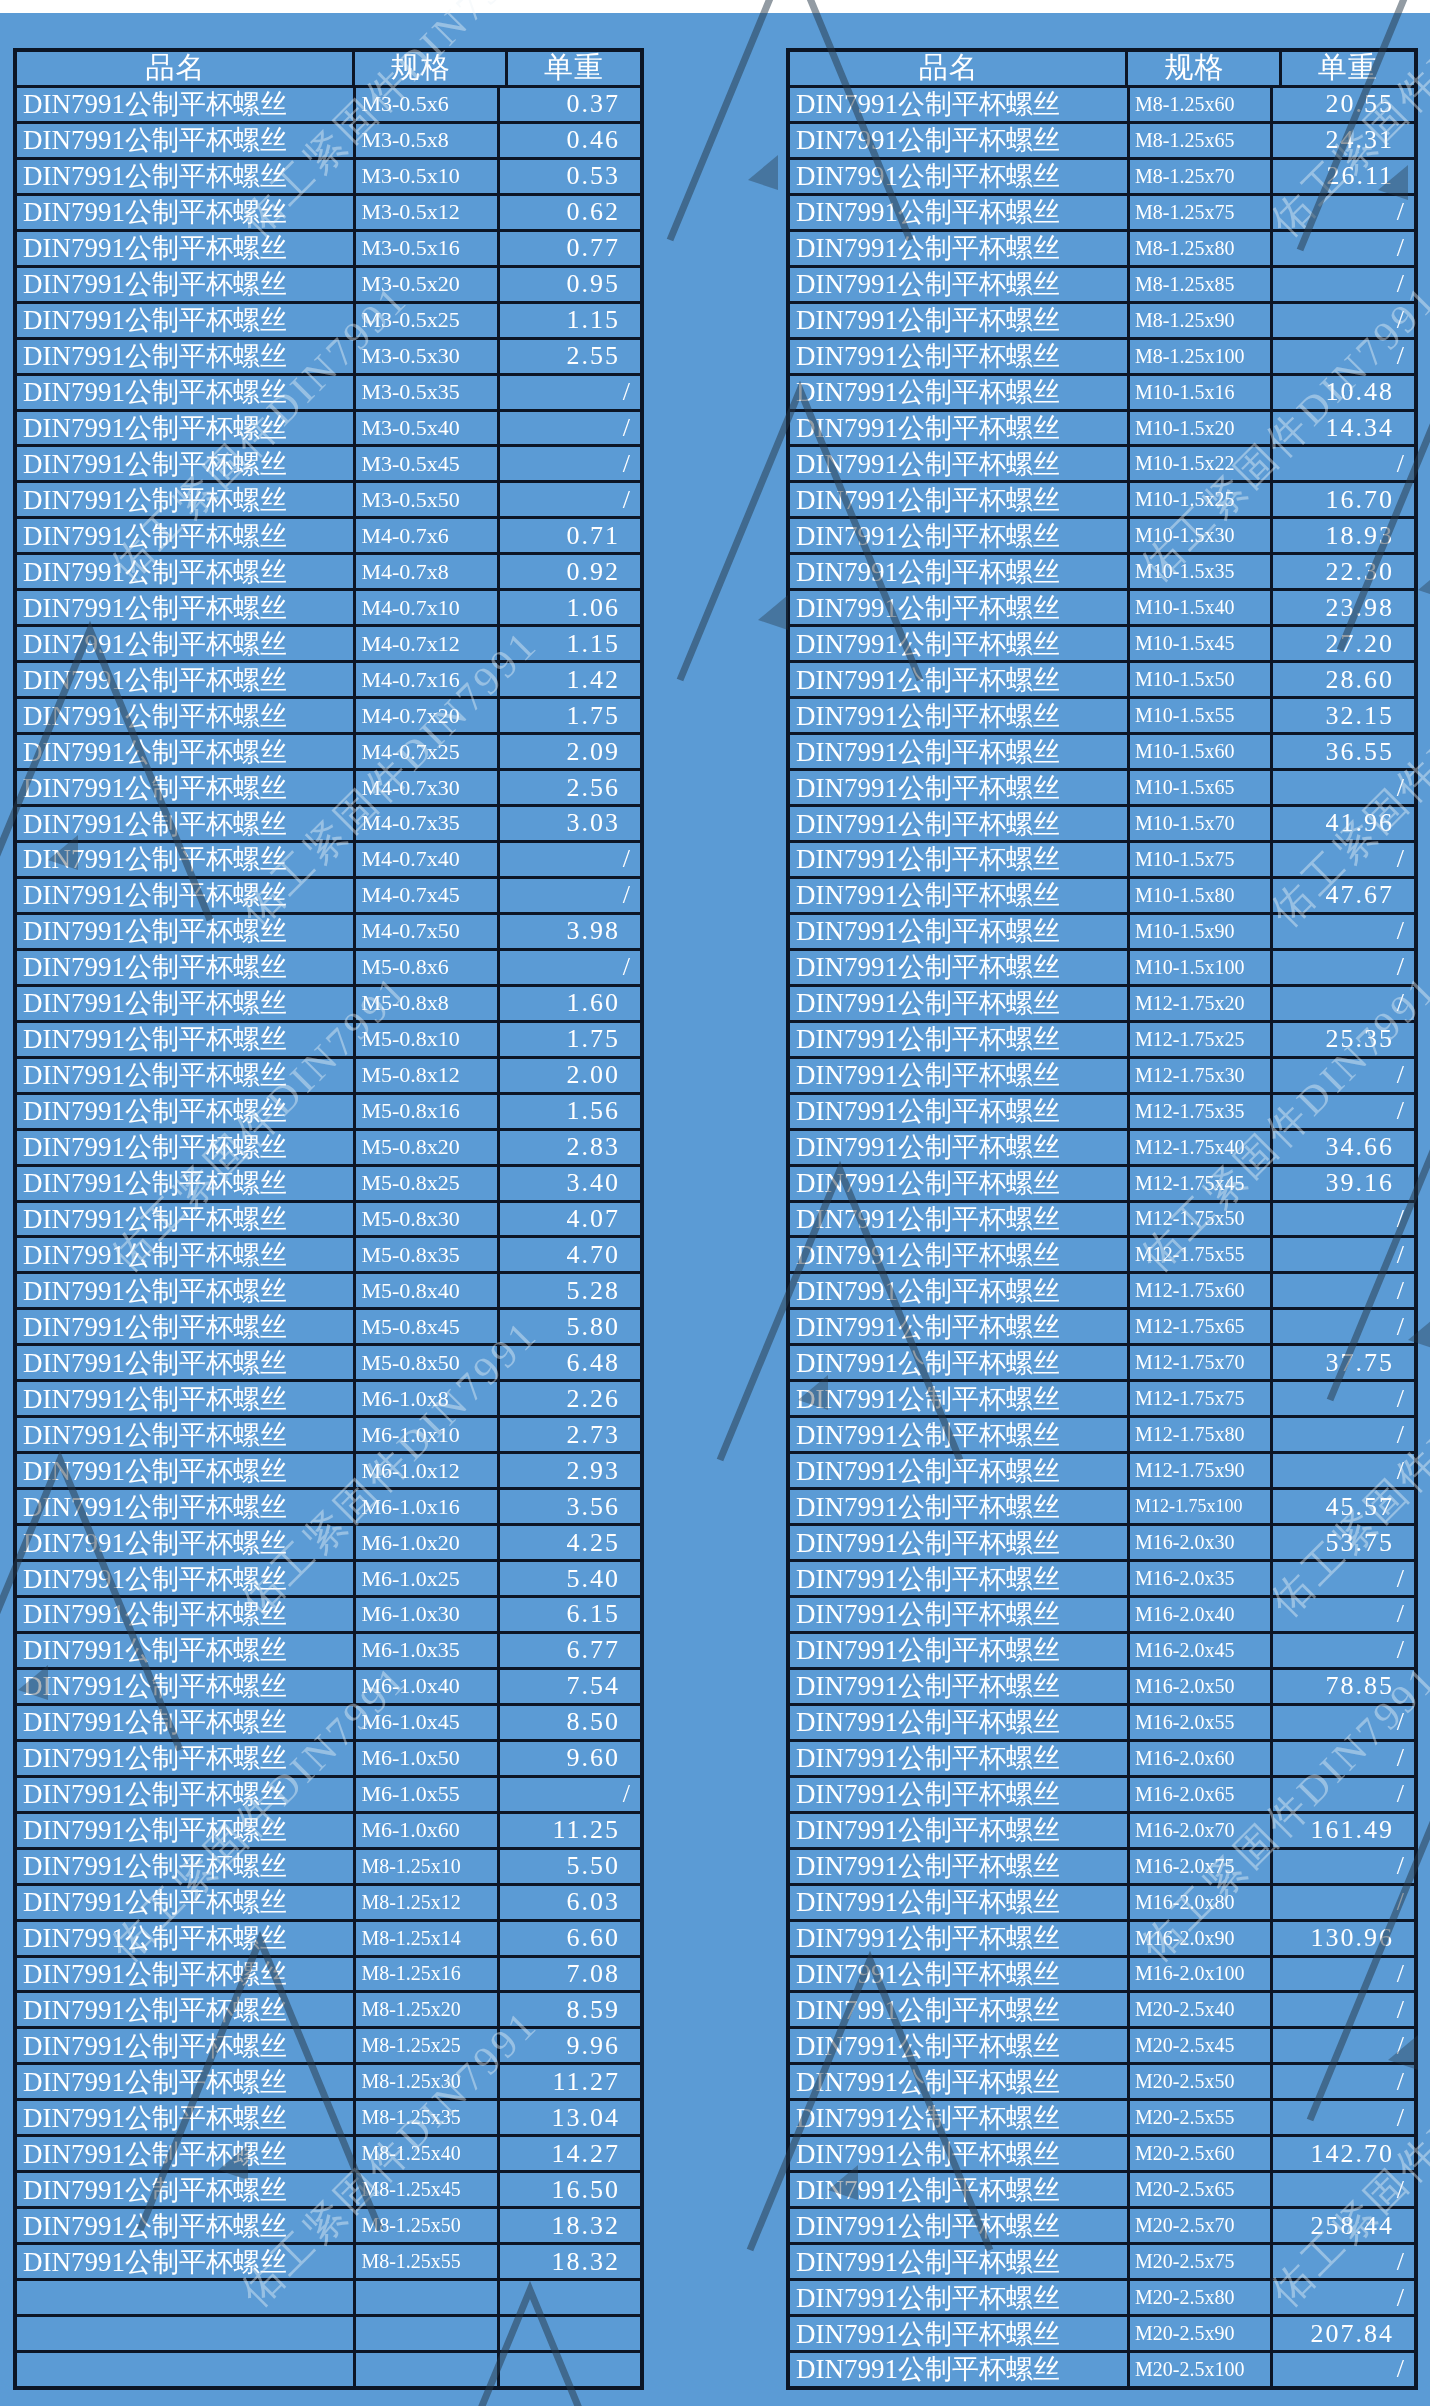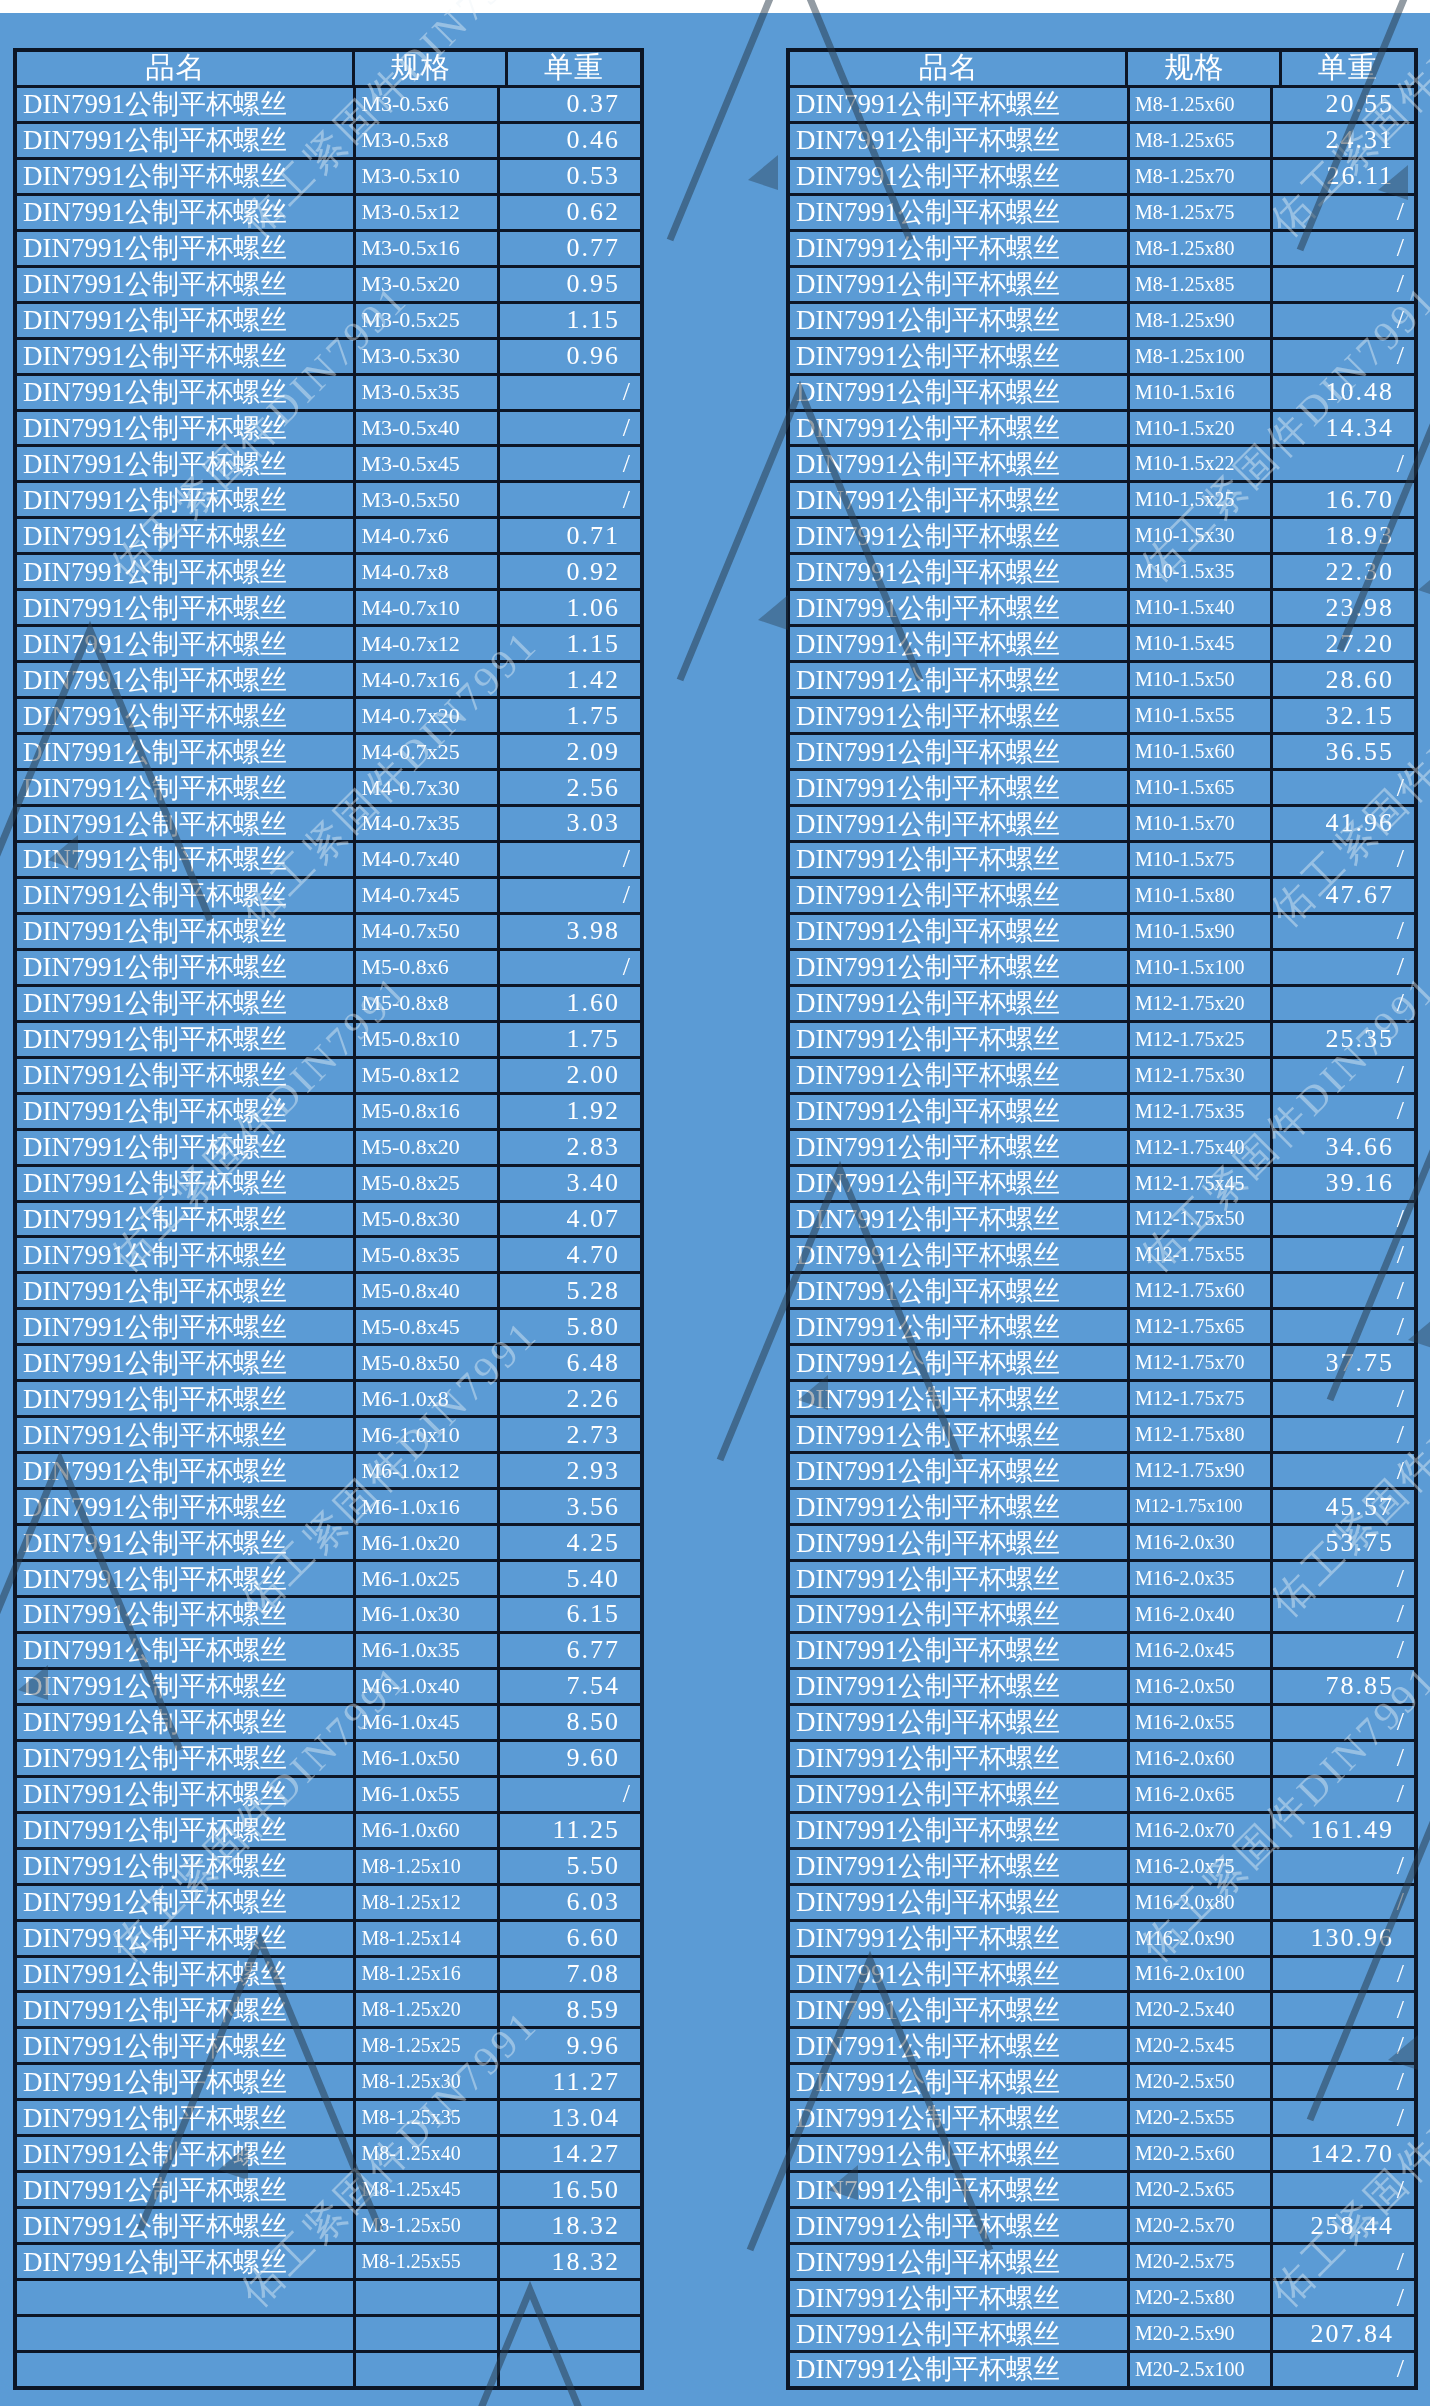--- a/index.html
+++ b/index.html
@@ -97,21 +97,21 @@
       <div class="cell c-weight">0.95</div>
     </div>
     <div class="t-row">
       <div class="cell c-name">DIN7991公制平杯螺丝</div>
       <div class="cell c-spec">M3-0.5x25</div>
       <div class="cell c-weight">1.15</div>
     </div>
     <div class="t-row">
       <div class="cell c-name">DIN7991公制平杯螺丝</div>
       <div class="cell c-spec">M3-0.5x30</div>
-      <div class="cell c-weight">0.96</div>
+      <div class="cell c-weight">2.55</div>
     </div>
     <div class="t-row">
       <div class="cell c-name">DIN7991公制平杯螺丝</div>
       <div class="cell c-spec">M3-0.5x35</div>
       <div class="cell c-weight slash">/</div>
     </div>
     <div class="t-row">
       <div class="cell c-name">DIN7991公制平杯螺丝</div>
       <div class="cell c-spec">M3-0.5x40</div>
       <div class="cell c-weight slash">/</div>
@@ -202,21 +202,21 @@
       <div class="cell c-weight">1.75</div>
     </div>
     <div class="t-row">
       <div class="cell c-name">DIN7991公制平杯螺丝</div>
       <div class="cell c-spec">M5-0.8x12</div>
       <div class="cell c-weight">2.00</div>
     </div>
     <div class="t-row">
       <div class="cell c-name">DIN7991公制平杯螺丝</div>
       <div class="cell c-spec">M5-0.8x16</div>
-      <div class="cell c-weight">1.92</div>
+      <div class="cell c-weight">1.56</div>
     </div>
     <div class="t-row">
       <div class="cell c-name">DIN7991公制平杯螺丝</div>
       <div class="cell c-spec">M5-0.8x20</div>
       <div class="cell c-weight">2.83</div>
     </div>
     <div class="t-row">
       <div class="cell c-name">DIN7991公制平杯螺丝</div>
       <div class="cell c-spec">M5-0.8x25</div>
       <div class="cell c-weight">3.40</div>

